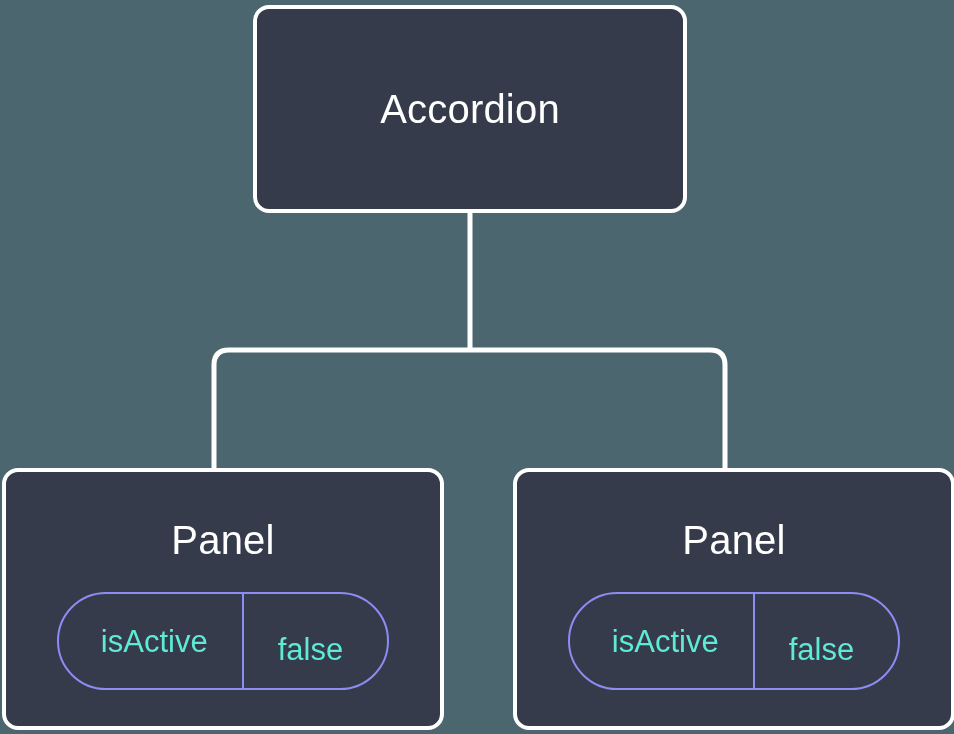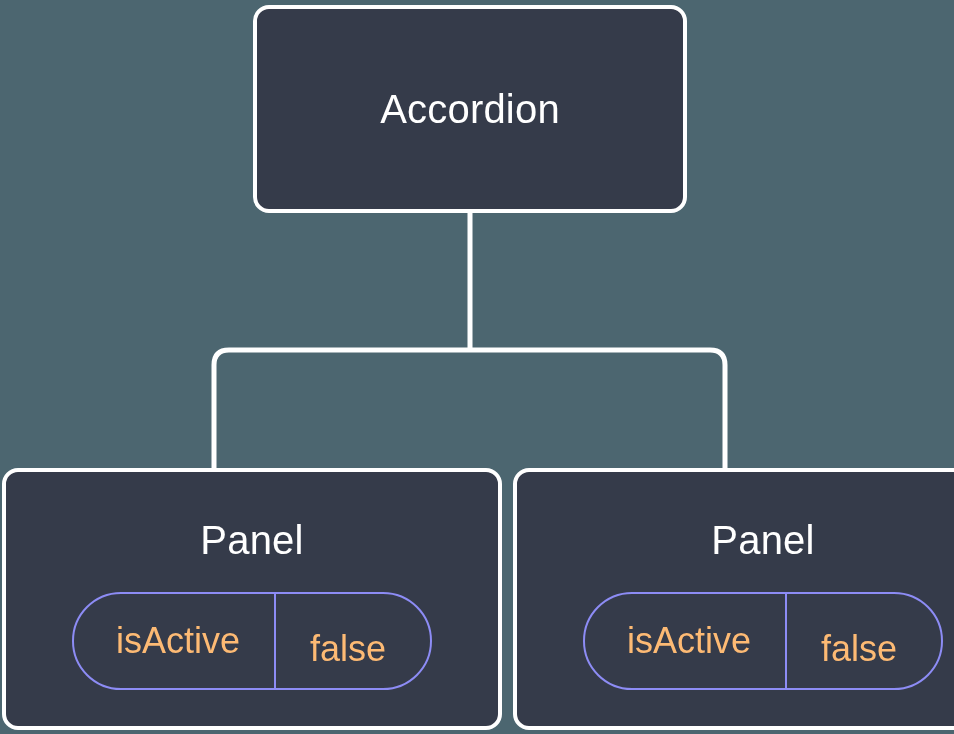--- a/index.html
+++ b/index.html
@@ -57,21 +57,21 @@
     left: 253px;
     top: 5px;
     width: 434px;
     height: 208px;
     justify-content: center;
   }
 
   
   .node-panel {
     top: 468px;
-    width: 500px;
+    width: 442px;
     height: 262px;
     padding-top: 48px;
     justify-content: flex-start;
   }
   #node-panel-0 { left: 2px; }
   #node-panel-1 { left: 513px; }
 
   .node-panel .node-title {
     margin-bottom: 32px;
   }
@@ -85,22 +85,22 @@
     border-radius: 999px;
     box-sizing: border-box;
     overflow: hidden;
   }
 
   .prop-key,
   .prop-value {
     display: flex;
     align-items: center;
     justify-content: center;
-    color: #fdba74;
-    font-size: 36px;
+    color: #5eead4;
+    font-size: 31px;
     line-height: 1;
     white-space: nowrap;
     box-sizing: border-box;
   }
 
   .prop-key {
     padding: 0 34px 0 42px;
     border-right: 2px solid #8d8cf5;
   }
 

